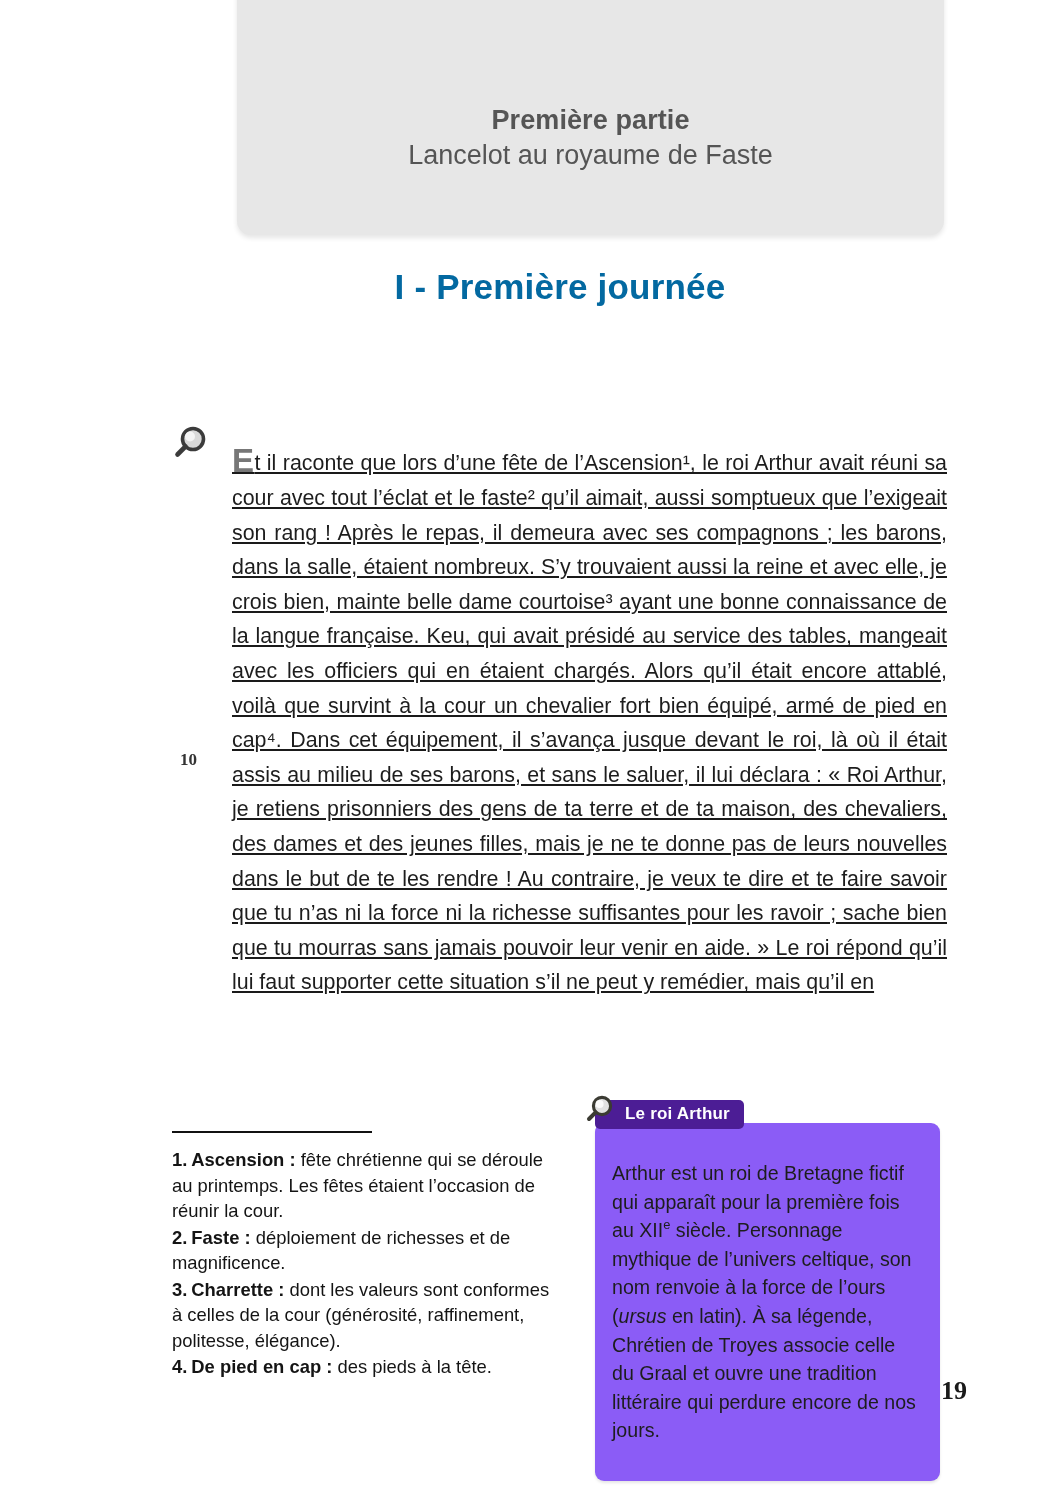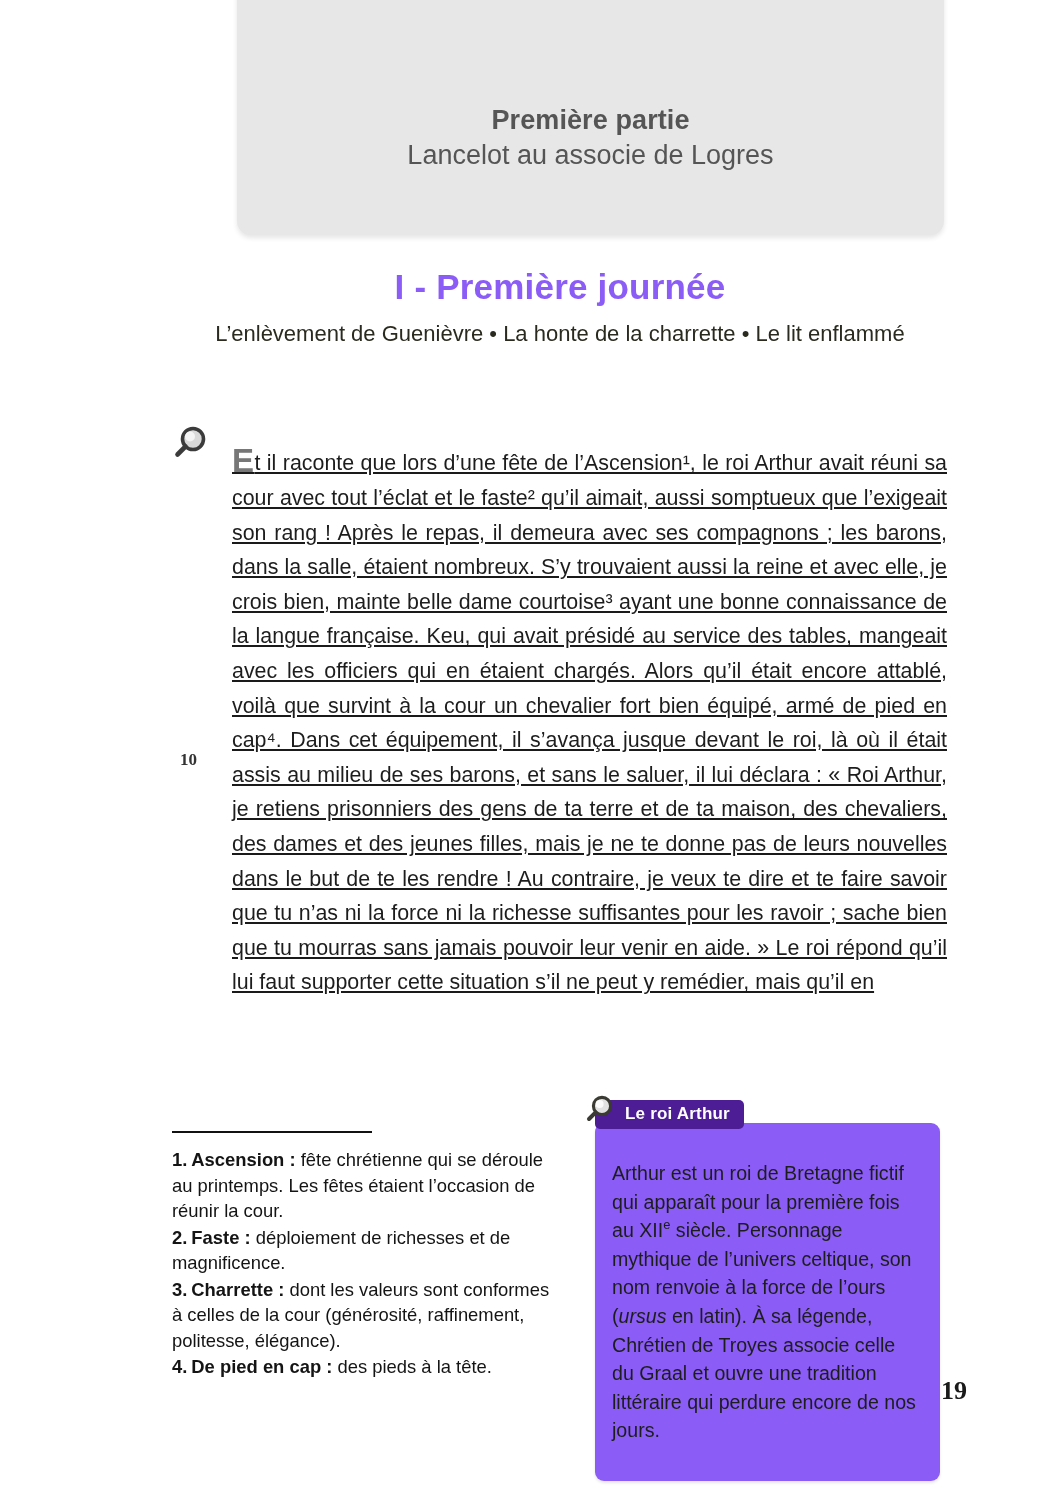--- a/index.html
+++ b/index.html
@@ -55,21 +55,21 @@
   .chapter-head {
     position: absolute;
     left: 150px;
     top: 266px;
     width: 820px;
     text-align: center;
   }
   .chapter-title {
     font-size: 35px;
     font-weight: bold;
-    color: #8b5cf6;
+    color: #0369a1;
     letter-spacing: 0.2px;
     line-height: 1.18;
   }
   .chapter-subtitle {
     margin-top: 11px;
     font-size: 22px;
     font-weight: normal;
     color: #2a2a1e;
     line-height: 1.45;
     padding: 0 22px;
@@ -209,26 +209,25 @@
     font-style: normal;
     font-weight: bold;
     font-size: 26px;
   }
 </style>
 </head>
 <body>
 
 <div class="part-banner">
   <div class="part-line1">Première partie</div>
-  <div class="part-line2">Lancelot au associe de Logres</div>
+  <div class="part-line2">Lancelot au royaume de Faste</div>
 </div>
 
 <div class="chapter-head">
   <div class="chapter-title">I - Première journée</div>
-  <div class="chapter-subtitle">L’enlèvement de Guenièvre • La honte de la charrette • Le lit enflammé</div>
 </div>
 
 <div class="margin-icon">
   <svg viewBox="0 0 36 36" width="36" height="36" aria-hidden="true">
     <circle cx="21" cy="14" r="10.5" fill="#d9d9d9" stroke="#3b3b3b" stroke-width="3.6"></circle>
     <circle cx="18" cy="11.5" r="5" fill="#f4f4f4"></circle>
     <line x1="13.5" y1="21.5" x2="5.5" y2="29.5" stroke="#3b3b3b" stroke-width="4.6" stroke-linecap="round"></line>
   </svg>
 </div>
 

